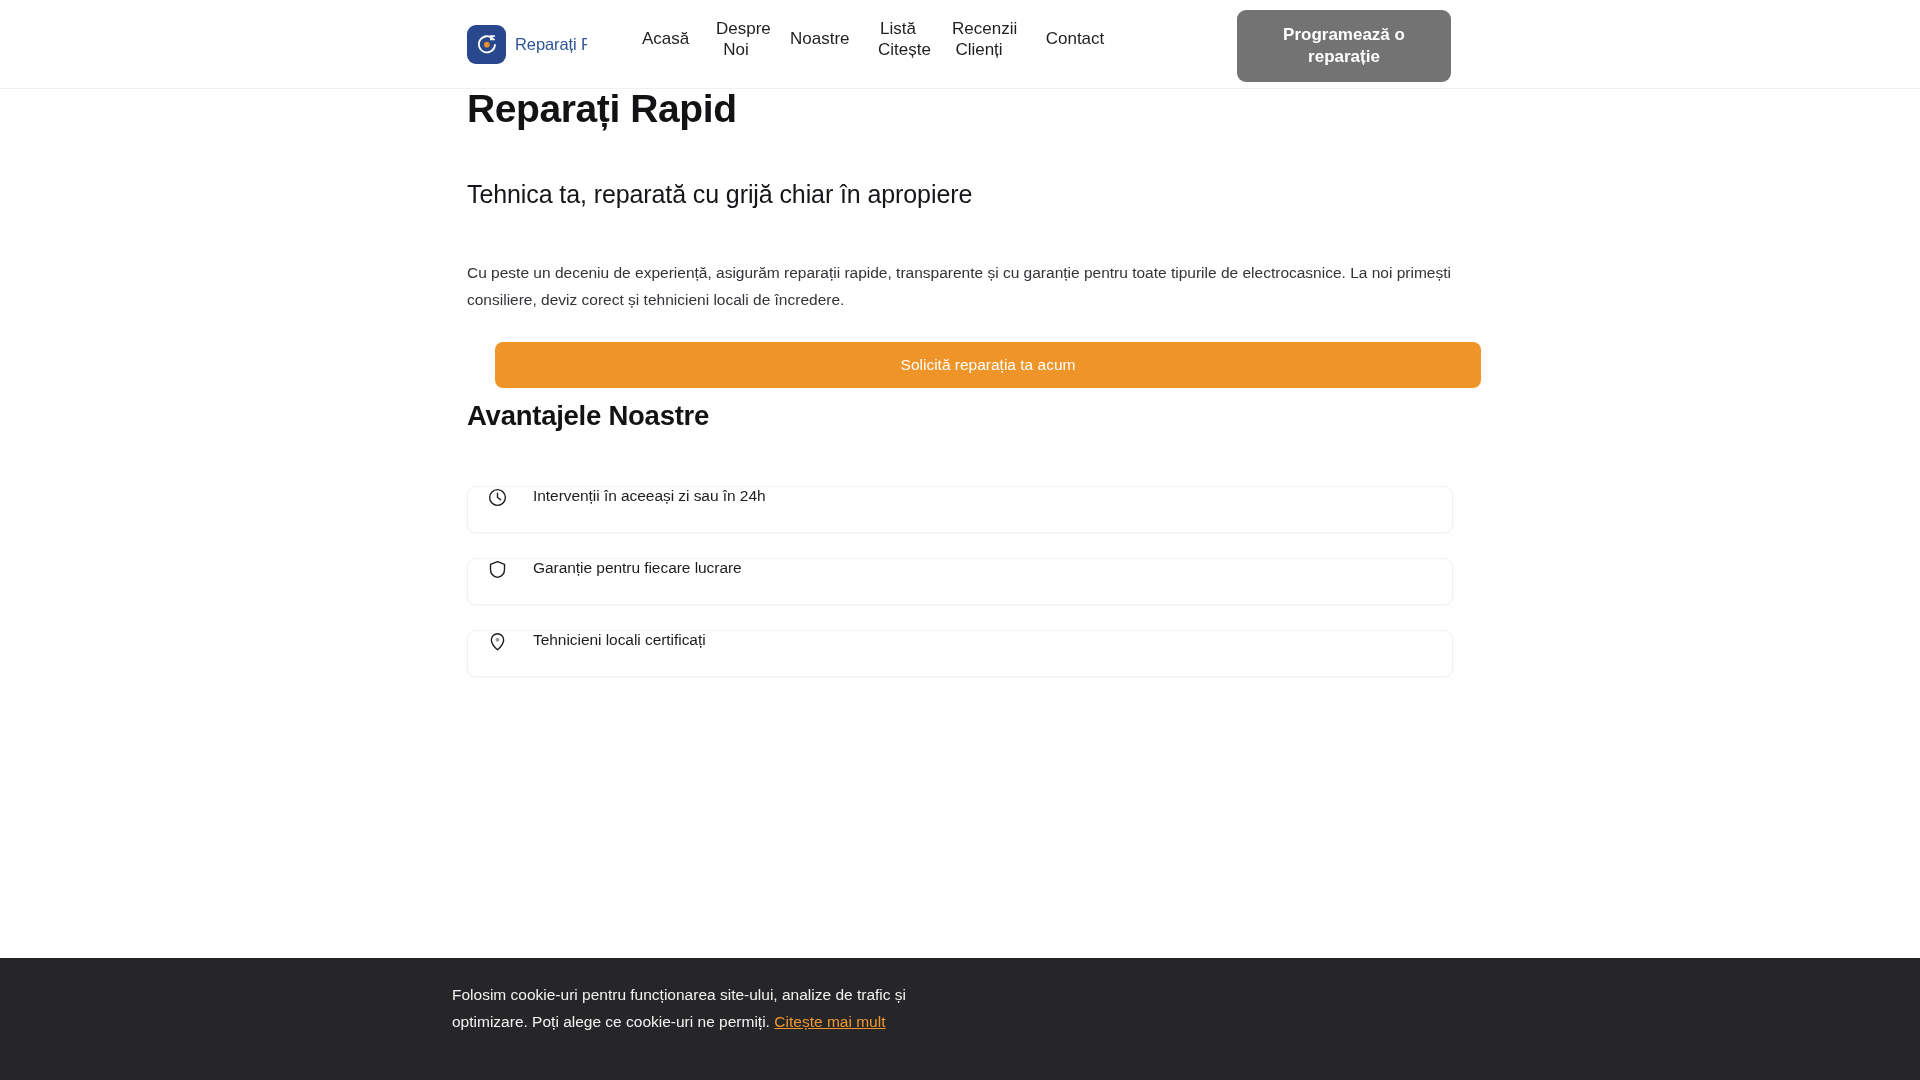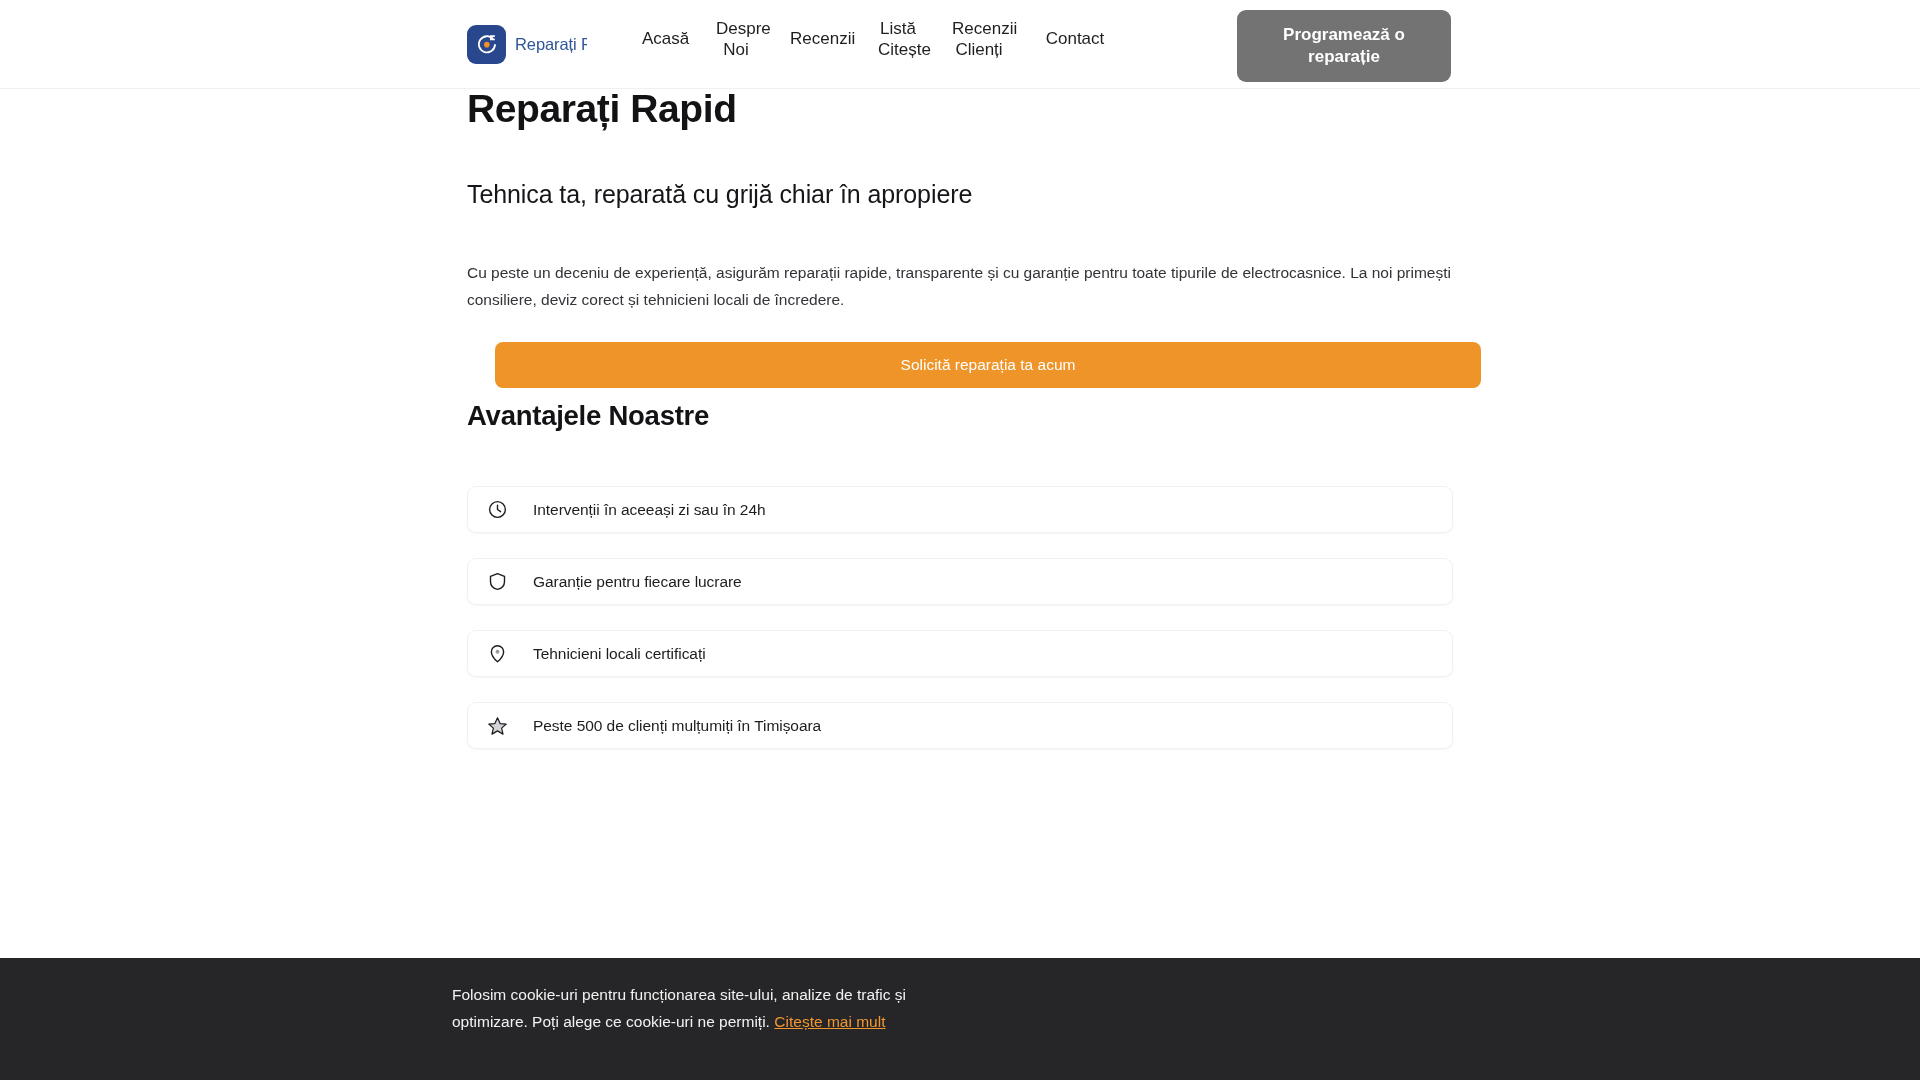--- a/index.html
+++ b/index.html
@@ -177,21 +177,20 @@
     list-style: none;
   }
   .feature-card {
     height: 47px;
     margin-bottom: 25px;
     background: #ffffff;
     border: 1px solid #f2f2f3;
     border-radius: 9px;
     box-shadow: 0 1px 2px rgba(16,16,20,0.045);
     display: flex;
-    align-items: center;
     padding-left: 19px;
     cursor: pointer;
   }
   .feature-icon {
     width: 21px;
     height: 21px;
     flex: 0 0 auto;
     display: flex;
     align-items: center;
     justify-content: center;
@@ -312,28 +311,20 @@
       <li class="feature-card">
         <span class="feature-icon">
           <svg width="21" height="21" viewBox="0 0 24 24" fill="none" stroke="#1d1d21" stroke-width="1.6" stroke-linecap="round" stroke-linejoin="round">
             <path d="M12 21.5s7-6.2 7-11.3A7 7 0 0 0 5 10.2C5 15.3 12 21.5 12 21.5Z"></path>
             <circle cx="12" cy="10" r="2.2" fill="#9a9aa0" stroke="none"></circle>
           </svg>
         </span>
         <span class="feature-text">Tehnicieni locali certificați</span>
       </li>
 
-      <li class="feature-card">
-        <span class="feature-icon">
-          <svg width="22" height="22" viewBox="0 0 24 24" fill="#d4d4d8" stroke="#1d1d21" stroke-width="1.4" stroke-linecap="round" stroke-linejoin="round">
-            <polygon points="12 2.6 15 9.2 22 9.8 16.7 14.4 18.3 21.3 12 17.6 5.7 21.3 7.3 14.4 2 9.8 9 9.2"></polygon>
-          </svg>
-        </span>
-        <span class="feature-text">Peste 500 de clienți mulțumiți în Timișoara</span>
-      </li>
 
     </ul>
   </div>
 </div>
 
 <header class="header">
   <div class="header-inner">
 
     <a class="brand" href="#">
       <span class="brand-mark">
@@ -342,21 +333,21 @@
           <path d="M20.5 4.2 h6.2 v2.1 h-4.1 v2.3 h4.1 v2.1 h-6.2 z" fill="#ffffff"></path>
           <circle cx="16.4" cy="16.2" r="3.6" fill="#f0902a"></circle>
         </svg>
       </span>
       <span class="brand-name">Reparați Rapid</span>
     </a>
 
     <nav class="nav">
       <a class="nav-item w2" href="#">Acasă</a>
       <a class="nav-item w2" href="#">Despre Noi</a>
-      <a class="nav-item w3" href="#">Recenzii</a>
+      <a class="nav-item w3" href="#">Noastre</a>
       <a class="nav-item w2" href="#">Listă Citește</a>
       <a class="nav-item w3" href="#">Recenzii Clienți</a>
       <a class="nav-item w4" href="#">Contact</a>
     </nav>
 
     <button class="cta-header">Programează o reparație</button>
   </div>
 </header>
 
 <div class="cookie-banner">

